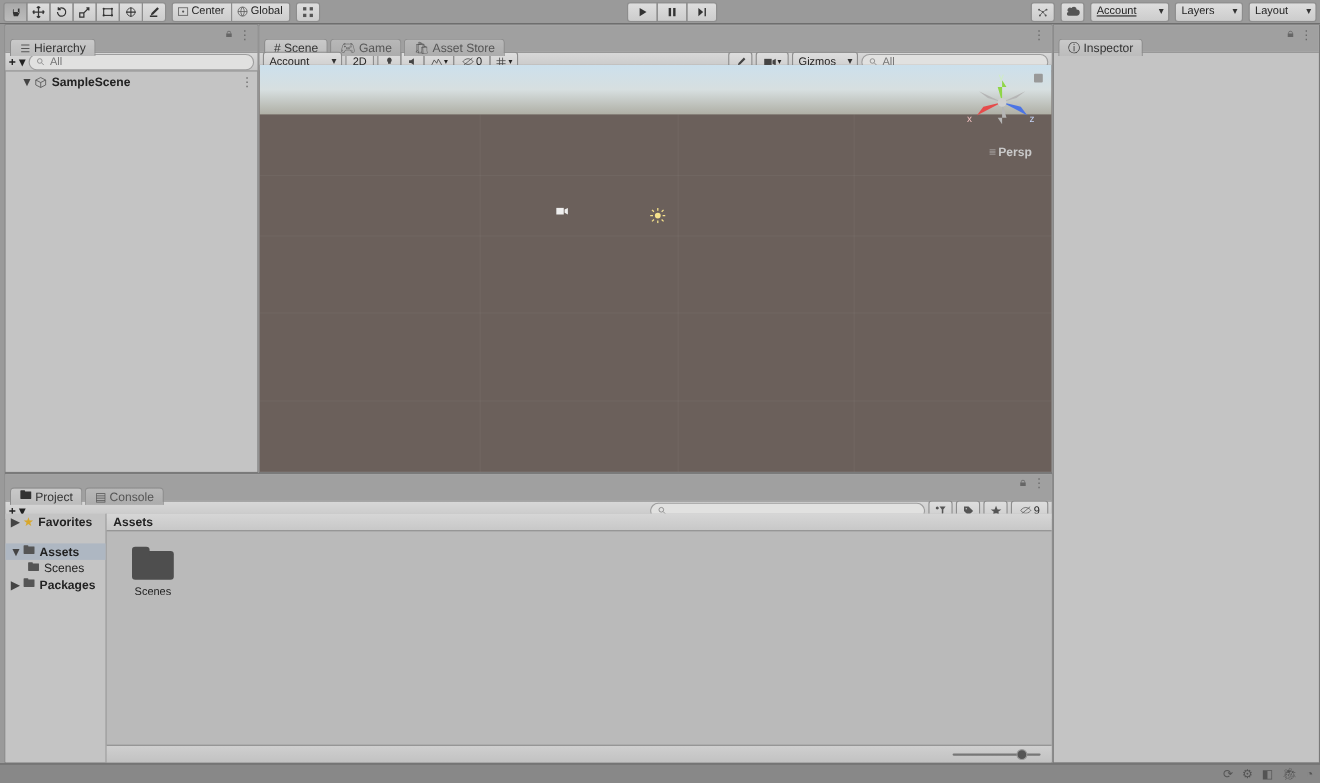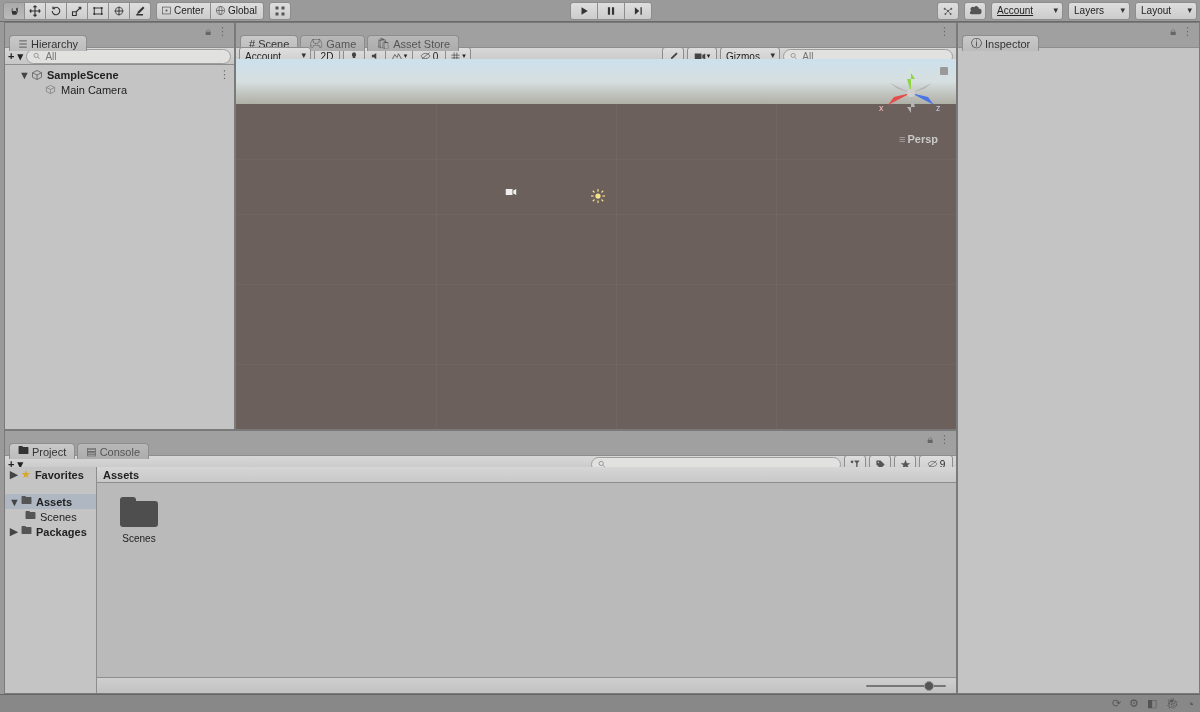--- a/index.html
+++ b/index.html
@@ -237,26 +237,20 @@
     </div>
   </div>
   <div style="padding:2px 0;">
     <div class="tree-item" style="padding-left:14px;">
       <span class="disclose">▼</span>
       <svg width="12" height="12" viewBox="0 0 16 16">
           <path fill="none" stroke="#555" d="M8 2l6 3v6l-6 3-6-3V5zM2 5l6 3 6-3M8 8v6"></path>
         </svg>
       <span style="font-weight:bold; margin-left:2px;">SampleScene</span>
       <span style="margin-left:auto;color:#666;">⋮</span>
-    </div>
-    <div class="tree-item" style="padding-left:40px;">
-      <svg width="11" height="11" viewBox="0 0 16 16">
-          <path fill="none" stroke="#777" d="M8 2l6 3v6l-6 3-6-3V5zM2 5l6 3 6-3M8 8v6"></path>
-        </svg>
-      <span style="margin-left:3px;">Main Camera</span>
     </div>
   </div>
 </div>
 
 <div style="position:absolute; left:235px; top:22px; width:722px; height:408px; background:#c4c4c4; border:1px solid #7a7a7a;">
   <div class="panel-bar">
     <div class="panel-tab">
       <span style="margin-right:3px;">#</span>
       <span>Scene</span>
     </div>

